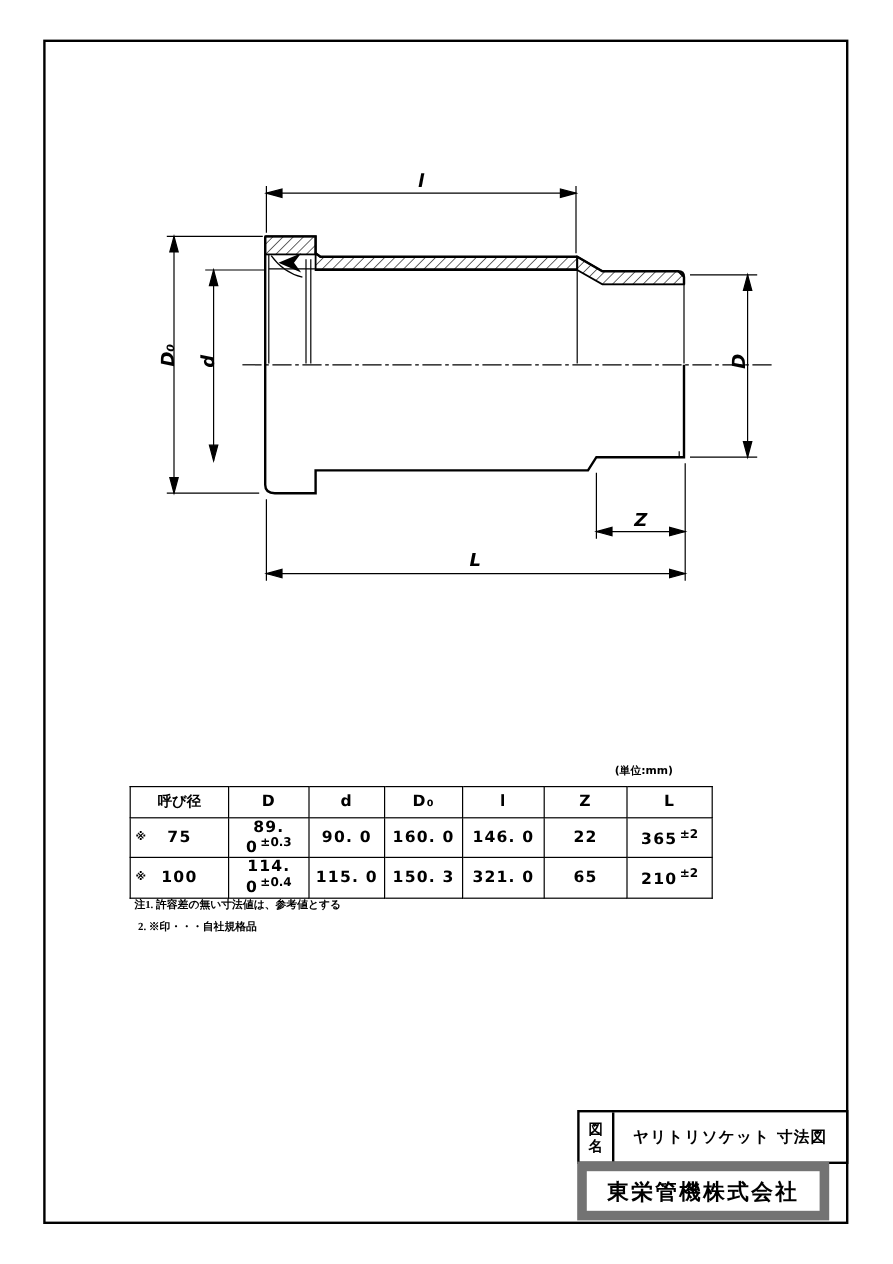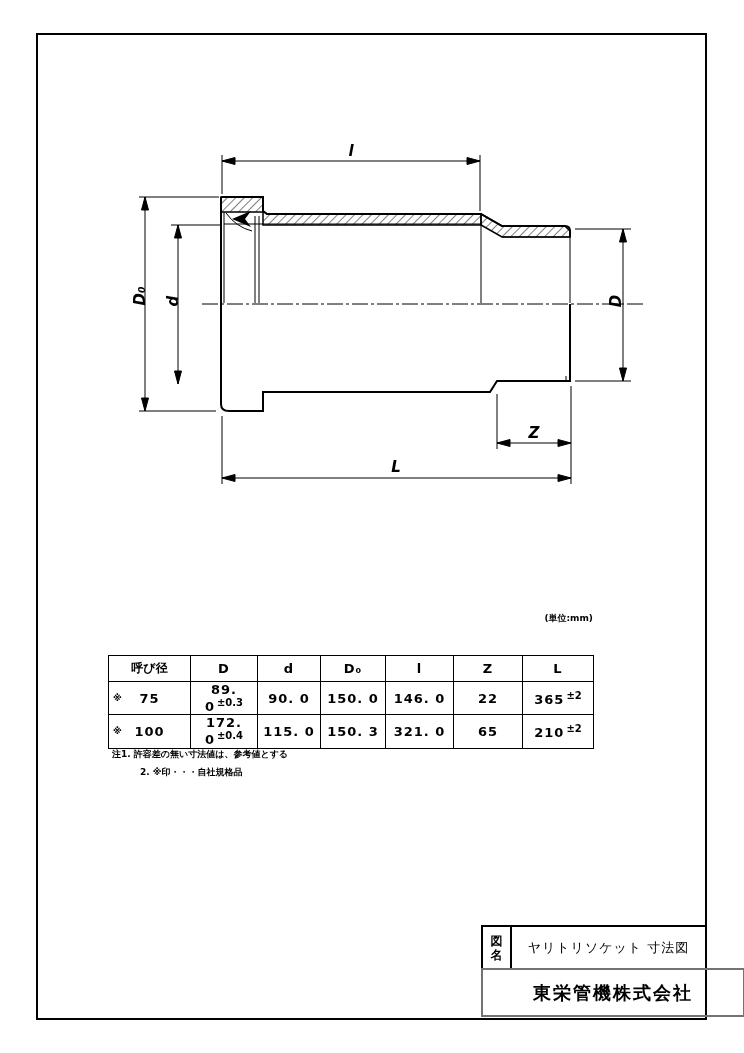--- a/index.html
+++ b/index.html
@@ -1,39 +1,39 @@
 <!DOCTYPE html>
 <html><head>
 <meta charset="utf-8">
 <style>
   html,body{margin:0;padding:0;background:#fff;}
   body{width:744px;height:1053px;position:relative;font-family:"DejaVu Sans",sans-serif;color:#000;}
   .page-border{position:absolute;left:36px;top:33px;width:671px;height:987px;border:2px solid #000;box-sizing:border-box;}
   svg.drawing{position:absolute;left:0;top:0;width:744px;height:1053px;}
 
-  .unit-note{position:absolute;left:480px;top:612px;width:113px;text-align:right;font-size:9px;font-weight:bold;}
+  .unit-note{position:absolute;left:480px;top:636px;width:113px;text-align:center;font-size:9px;font-weight:bold;}
 
   table.dim-table{position:absolute;left:108px;top:655px;border-collapse:collapse;table-layout:fixed;width:485px;}
   table.dim-table th,table.dim-table td{border:1.5px solid #000;text-align:center;vertical-align:middle;
     font-size:13px;font-weight:bold;padding:0;letter-spacing:1px;}
   table.dim-table th{height:25px;}
   table.dim-table td{height:26px;position:relative;}
   td .mark{position:absolute;left:4px;top:50%;transform:translateY(-50%);font-size:9px;letter-spacing:0;}
   td sup,th sup{font-size:10px;letter-spacing:0;}
   td sup{margin-left:2px;}
 
-  .notes{position:absolute;left:112px;top:745px;font-size:9px;font-weight:bold;line-height:18px;}
-  .notes .note2{margin-left:28px;}
+  .notes{position:absolute;left:112px;top:745px;font-size:9px;font-weight:bold;line-height:18px;font-family:Liberation Serif, serif;}
+  .notes .note2{margin-left:3px;}
 
   .tb-name{position:absolute;left:481px;top:925px;width:226px;height:45px;border:2px solid #000;
     box-sizing:border-box;display:flex;}
   .tb-label{width:29px;border-right:2px solid #000;box-sizing:border-box;display:flex;flex-direction:column;
     align-items:center;justify-content:center;font-size:12px;font-weight:bold;line-height:14px;}
-  .tb-title{flex:1;display:flex;align-items:center;justify-content:center;font-size:13px;font-weight:normal;letter-spacing:1px;}
-  .tb-company{position:absolute;left:481px;top:968px;width:264px;height:49px;border:2px solid #737373;
+  .tb-title{flex:1;display:flex;align-items:center;justify-content:center;font-size:13px;font-weight:bold;letter-spacing:1px;}
+  .tb-company{position:absolute;left:481px;top:968px;width:210px;height:49px;border:8px solid #737373;
     box-sizing:border-box;display:flex;align-items:center;justify-content:center;font-size:18px;font-weight:bold;letter-spacing:2px;}
 
   .dim-label{font-family:"DejaVu Sans",sans-serif;font-style:italic;font-weight:bold;font-size:15px;}
 </style>
 </head>
 <body>
 
 <div class="page-border"></div>
 
 <svg class="drawing" viewBox="0 0 744 1053">
@@ -144,31 +144,31 @@
     <th>Z</th>
     <th>L</th>
   </tr>
   <tr>
     <td>
       <span class="mark">※</span>
       <span>75</span>
     </td>
     <td><span>89. 0</span><sup>±0.3</sup></td>
     <td><span>90. 0</span></td>
-    <td><span>150. 0</span></td>
+    <td><span>160. 0</span></td>
     <td><span>146. 0</span></td>
     <td><span>22</span></td>
     <td><span>365</span><sup>±2</sup></td>
   </tr>
   <tr>
     <td>
       <span class="mark">※</span>
       <span>100</span>
     </td>
-    <td><span>172. 0</span><sup>±0.4</sup></td>
+    <td><span>114. 0</span><sup>±0.4</sup></td>
     <td><span>115. 0</span></td>
     <td><span>150. 3</span></td>
     <td><span>321. 0</span></td>
     <td><span>65</span></td>
     <td><span>210</span><sup>±2</sup></td>
   </tr>
 </tbody>
   </table>
 
 <div class="notes">

